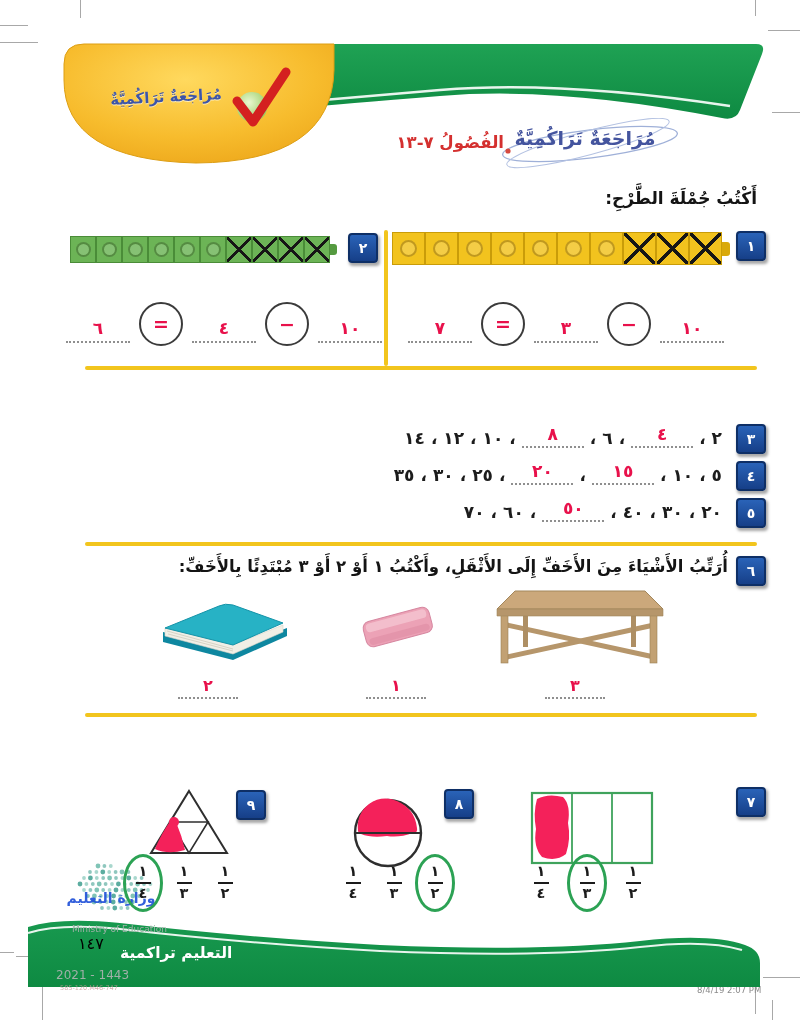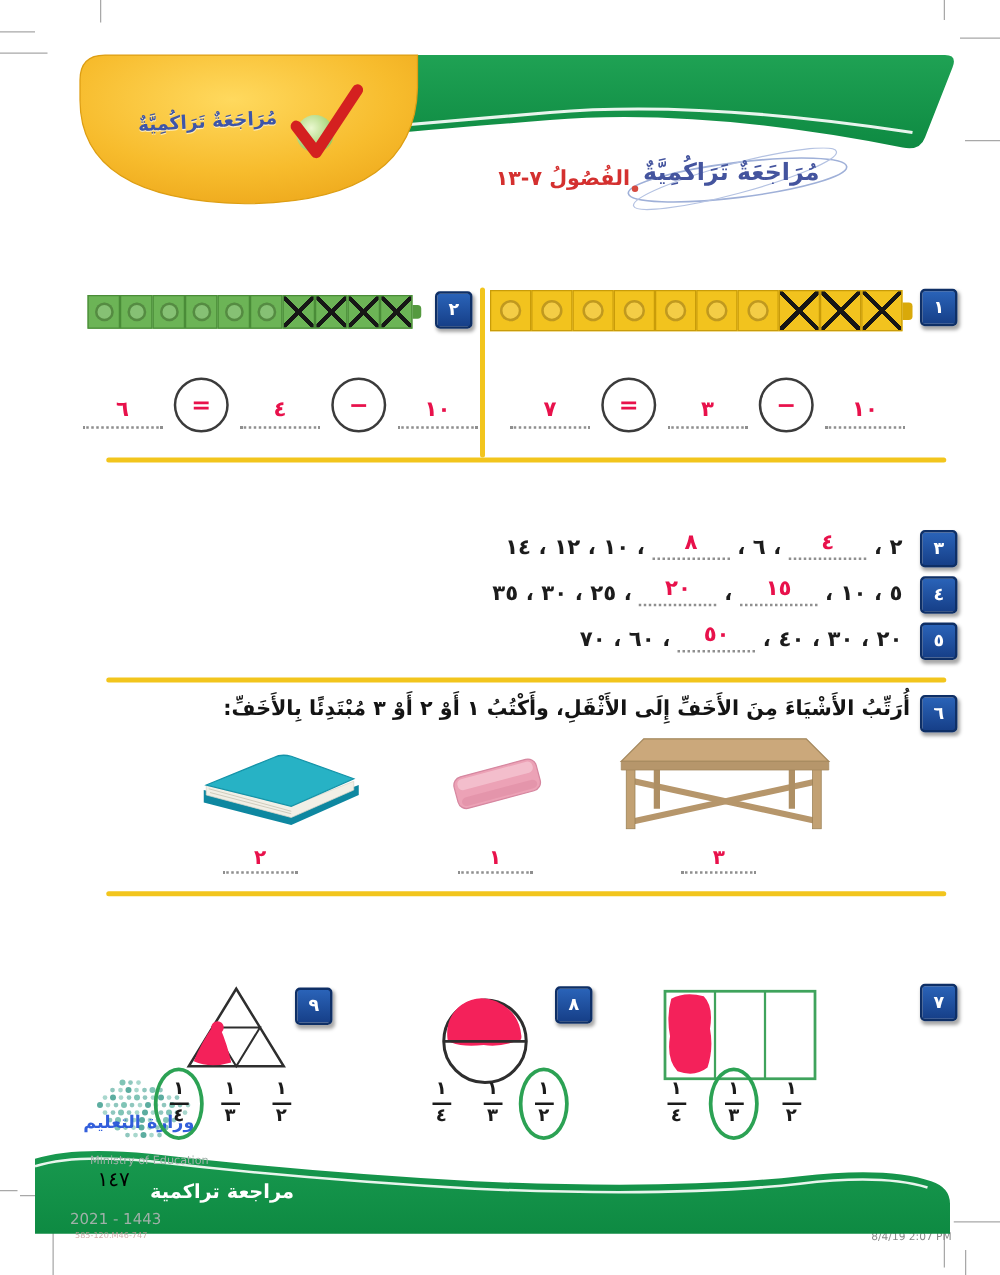--- a/index.html
+++ b/index.html
@@ -100,20 +100,21 @@
   <svg class="abs" style="left:492px;top:118px" width="196" height="52">
     <ellipse cx="98" cy="26" rx="88" ry="14" fill="none" stroke="#9FB0D8" stroke-width="1.3" transform="rotate(-7 98 26)"></ellipse>
     <ellipse cx="96" cy="25" rx="84" ry="12" fill="none" stroke="#B4C2E2" stroke-width="1" transform="rotate(-15 96 25)"></ellipse>
     <circle cx="16" cy="33" r="2.6" fill="#D6493F"></circle>
   </svg>
   <div class="abs" style="left:500px;top:127px;width:170px;direction:rtl;text-align:center;color:#44549E;
        font-weight:bold;font-size:19px">مُرَاجَعَةٌ تَرَاكُمِيَّةٌ</div>
   <div class="abs" style="left:386px;top:133px;width:118px;direction:rtl;text-align:right;color:#D4302F;
        font-weight:bold;font-size:16.5px">الفُصُولُ ٧-١٣</div>
 
+  <div class="h" style="left:455px;top:186px;width:302px">أَكْتُبُ جُمْلَةَ الطَّرْحِ:</div>
 
   <div class="badge" style="left:736px;top:231px">١</div>
   <div class="train" style="left:392px;top:232px">
       <div class="cube yellow">
         <span class="ring"></span>
       </div>
       <div class="cube yellow">
         <span class="ring"></span>
       </div>
       <div class="cube yellow">
@@ -421,16 +422,16 @@
           <stop offset="1" stop-color="#0E8A42"></stop>
       </linearGradient>
     </defs>
     <path d="M28,12 Q60,2 120,8 Q240,22 380,30 Q540,37 640,26 Q710,18 745,30 Q760,35 760,48 L760,72 L28,72 Z" fill="url(#gfoot)"></path>
     <path d="M28,18 Q60,8 120,14 Q240,28 380,36 Q540,43 640,32 Q706,24 742,35" stroke="#ffffff" stroke-width="2" fill="none" opacity="0.9"></path>
   </svg>
 
   <div class="ftxt" style="left:72px;top:924px;font-size:9px;color:#9FB0A8;z-index:3">Ministry of Education</div>
   <div class="ftxt" style="left:56px;top:968px;font-size:12px;color:#9FB0A8;z-index:3">2021 - 1443</div>
   <div class="ftxt" style="left:78px;top:934px;font-size:16px;font-weight:normal;color:#000000;z-index:4">١٤٧</div>
-  <div class="ftxt" style="left:120px;top:944px;direction:rtl;font-size:15.5px;font-weight:bold;color:#ffffff;z-index:4">مراجعة تراكمية</div>
+  <div class="ftxt" style="left:120px;top:944px;direction:rtl;font-size:15.5px;font-weight:bold;color:#ffffff;z-index:4">التعليم تراكمية</div>
   <div class="ftxt" style="left:60px;top:984px;font-size:6.5px;color:#c89a9a;opacity:.8;z-index:4">585-120.M46-747</div>
   <div class="ftxt" style="left:697px;top:985px;font-size:8.5px;color:#8a8a8a">8/4/19  2:07 PM</div>
 </div>
 
 </body></html>

